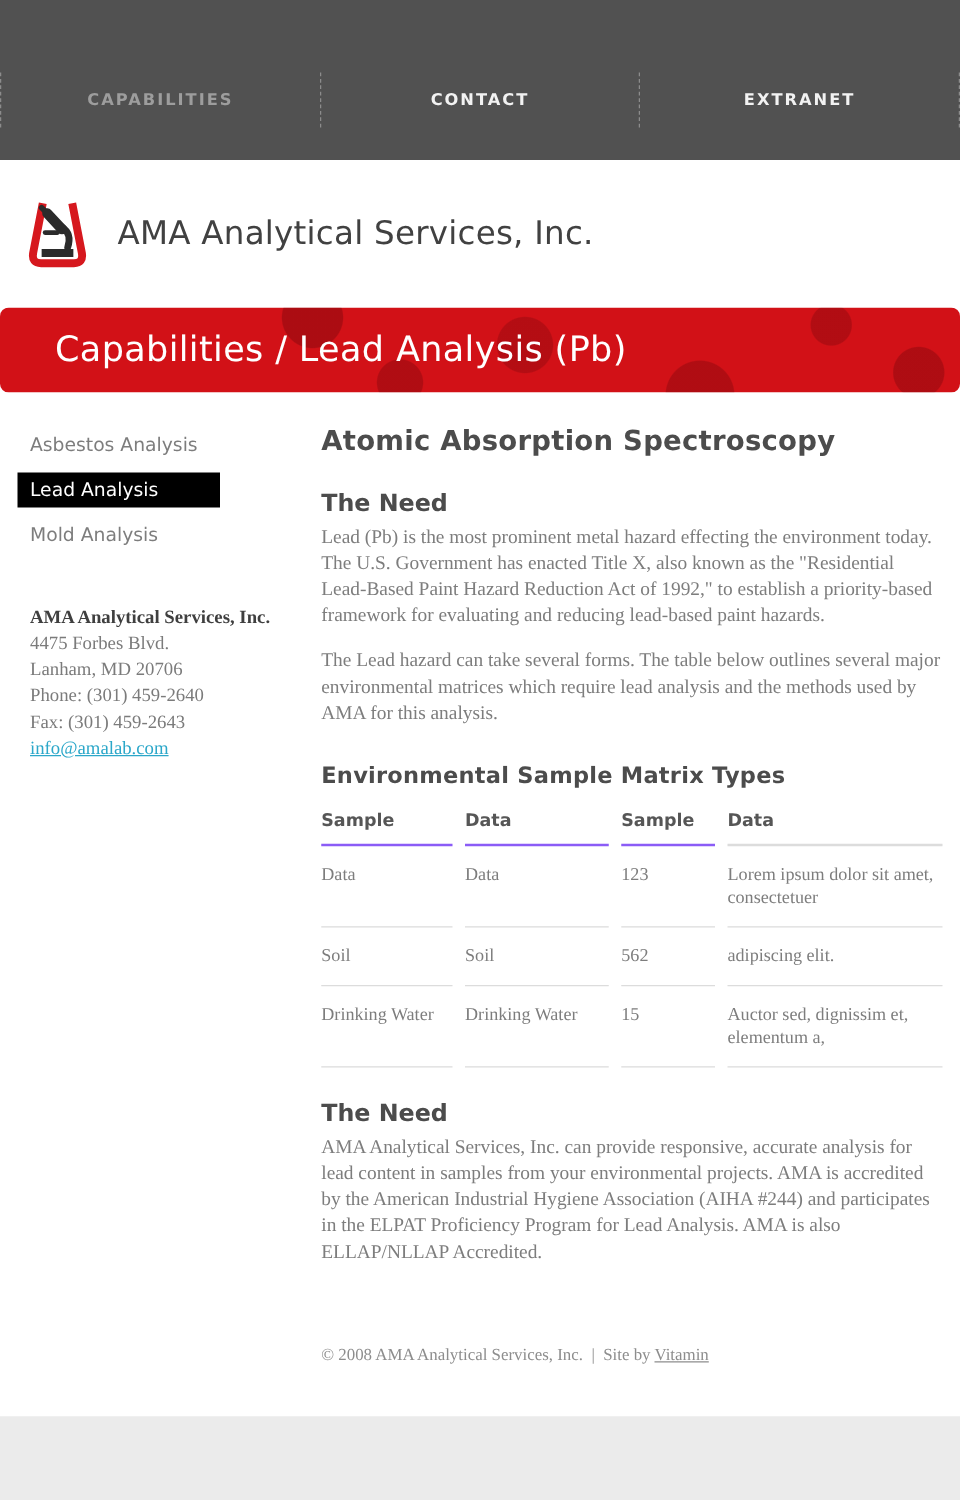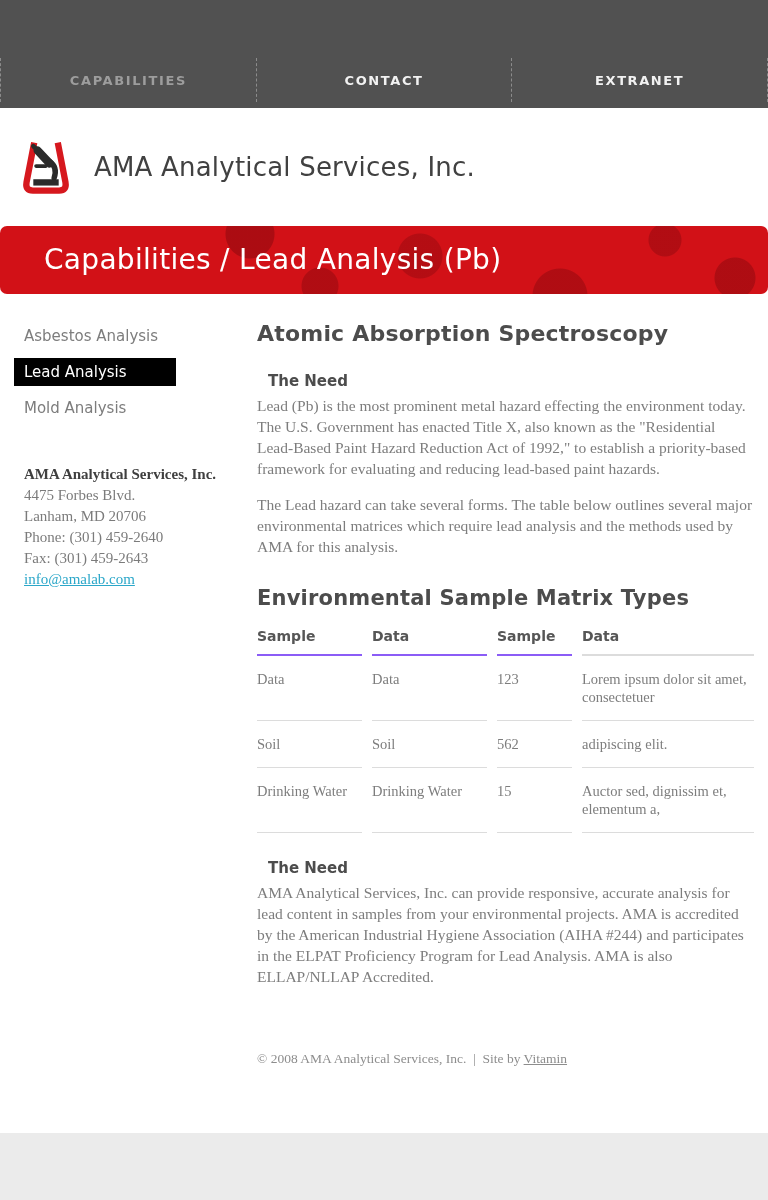--- a/index.html
+++ b/index.html
@@ -4,21 +4,21 @@
 <style>
   * { margin:0; padding:0; box-sizing:border-box; }
   html,body { background:#fff; }
   .page {
     position:relative; width:768px; height:1200px; margin:0 auto;
     background:#fff; overflow:hidden;
     font-family:"DejaVu Sans", sans-serif;
   }
 
   
-  .topnav { height:108px; background:#515151; position:relative; }
+  .topnav { height:128px; background:#515151; position:relative; }
   .nav-row {
     position:absolute; left:0; right:0; top:58px; height:44px;
     display:flex; border-right:1px dashed #8c8c8c;
   }
   .nav-cell {
     flex:1; display:flex; align-items:center; justify-content:center;
     border-left:1px dashed #8c8c8c; cursor:pointer;
   }
   .nav-cell span {
     font-size:13px; font-weight:bold; letter-spacing:1.6px; color:#f2f2f2;
@@ -61,28 +61,28 @@
     font-size:15px; line-height:21px; color:#7b7b7b;
   }
   .address .name { font-weight:bold; color:#3f3f3f; }
   .address a { color:#2ba7c9; text-decoration:underline; }
 
   .main { width:497px; flex:0 0 auto; }
   .main h2.page-h {
     margin:27px 0 0; font-size:22px; font-weight:600; color:#4c4c4c; letter-spacing:0.2px;
   }
   .main h3.need {
-    margin:26px 11px 5px; font-size:15px; font-weight:bold; color:#4c4c4c;
+    margin:26px 0 5px; font-size:19px; font-weight:bold; color:#4c4c4c;
   }
   .main p {
     font-family:"Liberation Serif", serif; font-size:15.5px; line-height:21px;
     color:#7d7d7d; margin:0 0 15px;
   }
   .main h2.matrix {
-    margin:29px 0 12px; font-size:21px; font-weight:600; color:#4c4c4c; letter-spacing:0.2px;
+    margin:29px 0 12px; font-size:18px; font-weight:600; color:#4c4c4c; letter-spacing:0.2px;
   }
 
   
   table.matrix-table {
     table-layout:fixed; border-collapse:separate; border-spacing:10px 0;
     margin-left:-10px; width:517px;
   }
   .matrix-table th {
     font-size:14px; font-weight:600; color:#565656; text-align:left;
     padding:6px 0 10px; border-bottom:2px solid #8b5cf6;

